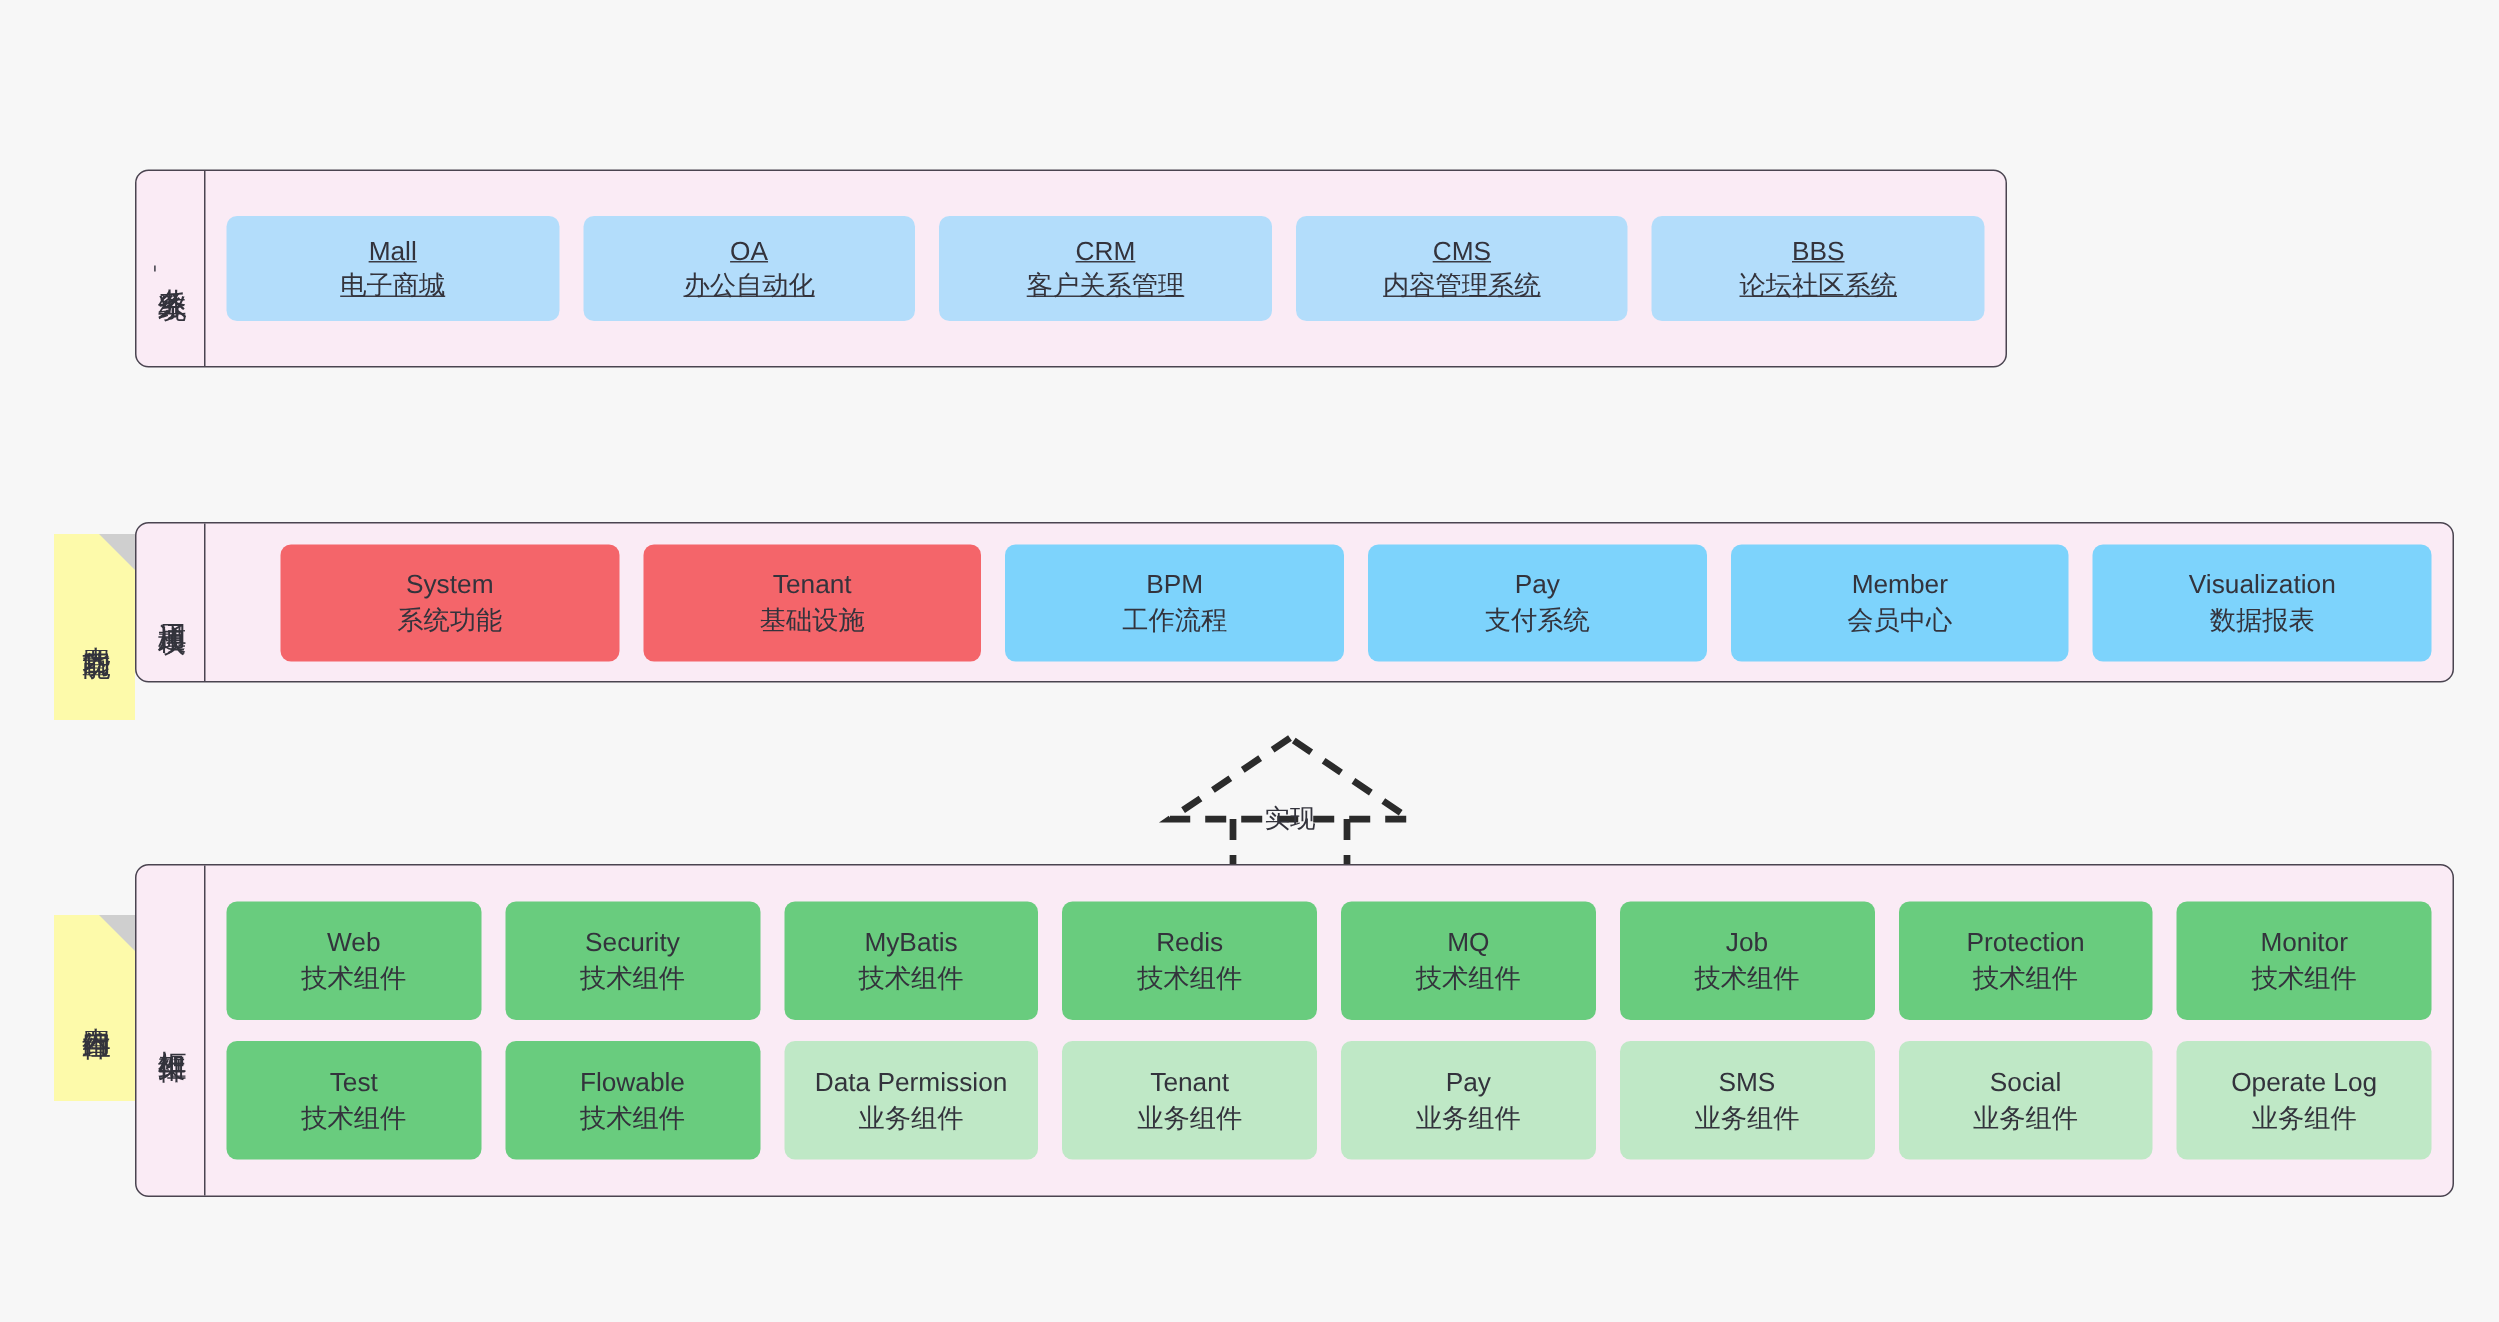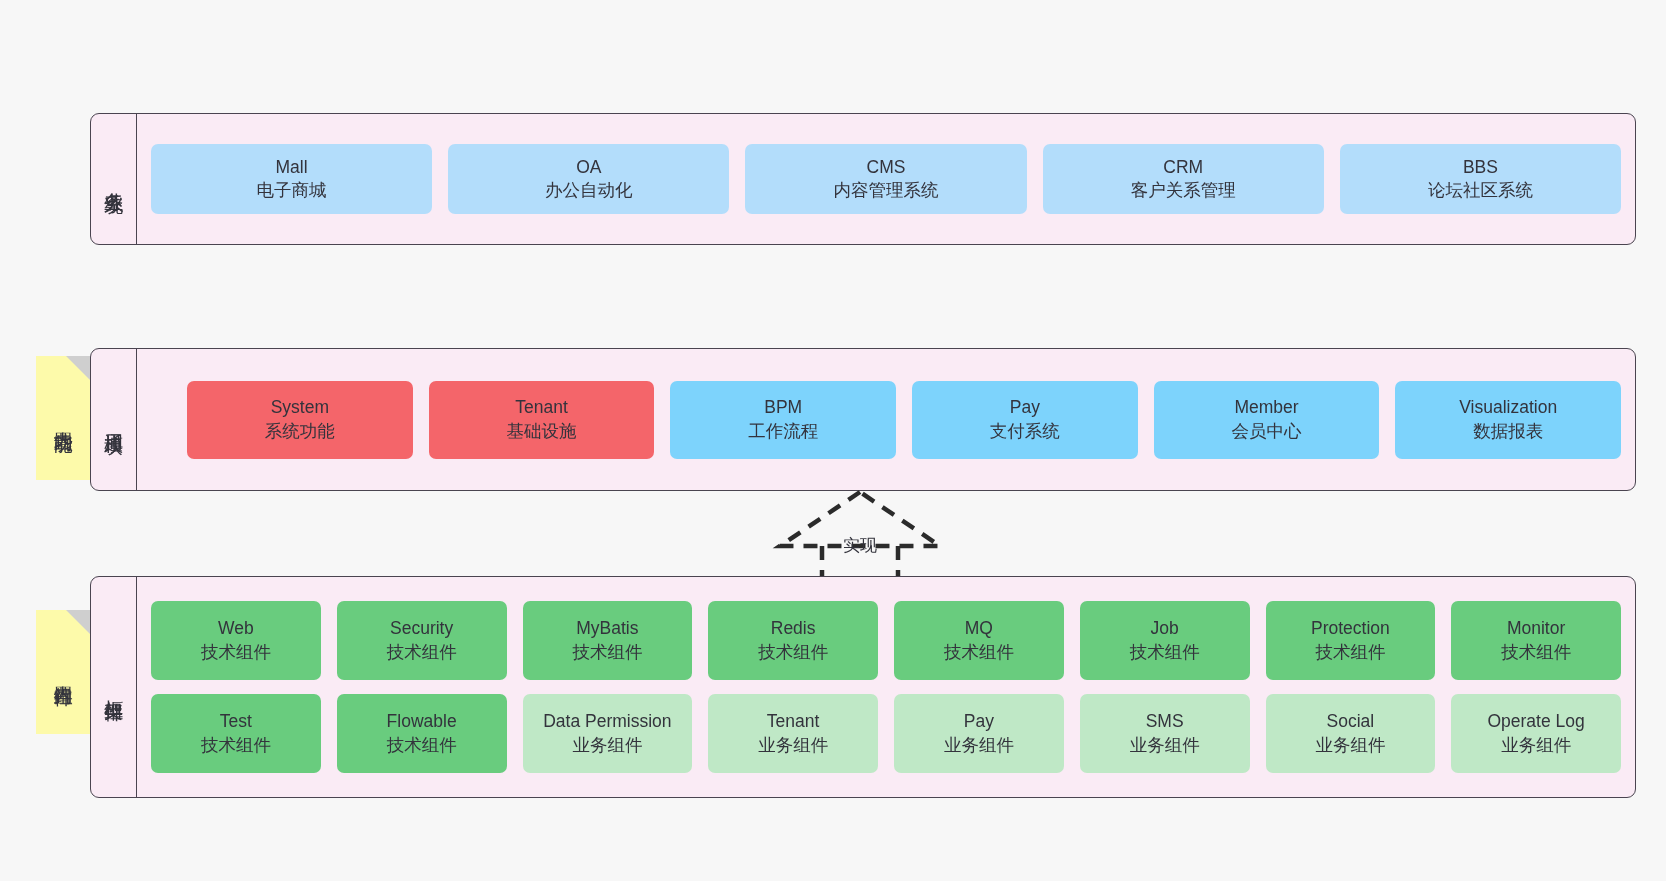--- a/index.html
+++ b/index.html
@@ -85,25 +85,25 @@
   .node.wrap .en { white-space: normal; }
 
   
   .blue        { background: #b3ddfb; }
   .red-strong  { background: #f4656a; }
   .red-light   { background: #7dd3fc; }
   .green-strong{ background: #69cc7e; text-align: center; }
   .green-light { background: #bfe8c6; }
 
   
-  #layer-business { left: 90px;  top: 113px; width: 1546px; height: 132px; }
+  #layer-business { left: 90px;  top: 113px; width: 1248px; height: 132px; text-decoration: underline; }
   #layer-business .layer-body { padding: 0 14px; }
   #layer-business .node { height: 70px; }
 
-  #layer-modules  { left: 90px;  top: 348px; width: 1546px; height: 143px; gap: 36px; }
+  #layer-modules  { left: 90px;  top: 348px; width: 1546px; height: 107px; gap: 36px; }
   #layer-modules .layer-body { padding: 0 14px; }
   #layer-modules .node { height: 78px; }
 
   #layer-framework{ left: 90px;  top: 576px; width: 1546px; height: 222px; }
   #layer-framework .layer-body { padding: 0 14px; gap: 14px; }
   #layer-framework .node { height: 79px; }
 
   
   .note {
     position: absolute;
@@ -160,26 +160,26 @@
       <div class="row">
         <div class="node blue">
           <span class="en">Mall</span>
           <span class="cn">电子商城</span>
         </div>
         <div class="node blue">
           <span class="en">OA</span>
           <span class="cn">办公自动化</span>
         </div>
         <div class="node blue">
+          <span class="en">CRM</span>
+          <span class="cn">客户关系管理</span>
+        </div>
+        <div class="node blue">
           <span class="en">CMS</span>
           <span class="cn">内容管理系统</span>
-        </div>
-        <div class="node blue">
-          <span class="en">CRM</span>
-          <span class="cn">客户关系管理</span>
         </div>
         <div class="node blue">
           <span class="en">BBS</span>
           <span class="cn">论坛社区系统</span>
         </div>
       </div>
     </div>
   </div>
 
 

